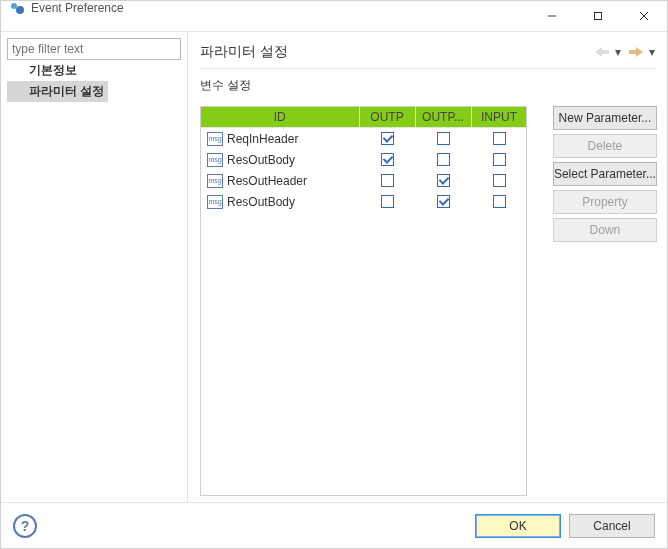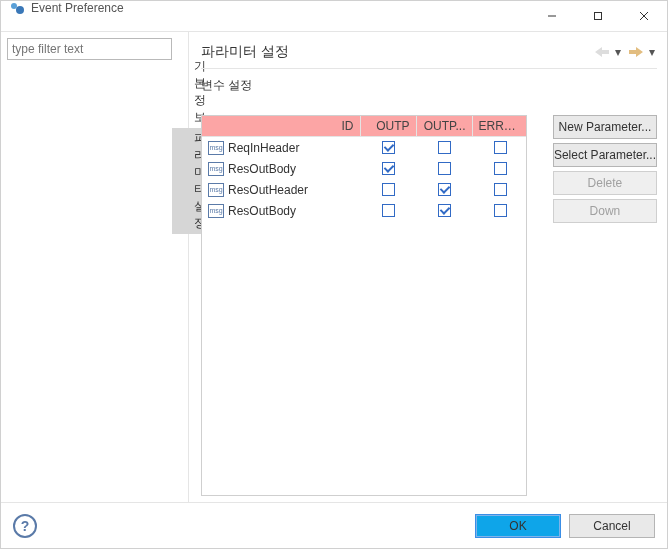--- a/index.html
+++ b/index.html
@@ -6,54 +6,54 @@
   html, body { margin: 0; padding: 0; }
   body { background: #ffffff; width: 668px; height: 549px; border: 1px solid #d0d0d0; display: flex; flex-direction: column; }
   
   .titlebar { height: 30px; display: flex; align-items: flex-start; padding: 0 0 0 8px; color: #555; }
   .titlebar .app-icon { width: 16px; height: 16px; margin-right: 6px; display: inline-flex; align-items: center; justify-content: center; }
   .titlebar .title { flex: 1 1 auto; }
   .titlebar .win-btns { display: flex; }
   .titlebar .win-btn { width: 46px; height: 30px; display: flex; align-items: center; justify-content: center; color: #555; }
   
   .content { flex: 1 1 auto; display: flex; border-top: 1px solid #e5e5e5; min-height: 0; }
-  .left-pane { width: 188px; display: flex; flex-direction: row; padding: 6px 6px; border-right: 1px solid #e5e5e5; }
+  .left-pane { width: 188px; display: flex; flex-direction: column; padding: 6px 6px; border-right: 1px solid #e5e5e5; }
   .filter-input { height: 22px; border: 1px solid #b9b9b9; padding: 2px 4px; color: #888; outline: none; width: 174px; }
-  .tree { margin-top: 18px; }
+  .tree { margin-top: 0; font-weight: bold; }
   .tree-item { padding: 2px 4px 2px 22px; color: #333; cursor: pointer; }
   .tree-item.selected { background: #d6d6d6; display: inline-block; }
   .right-pane { flex: 1 1 auto; padding: 6px 10px 6px 12px; display: flex; flex-direction: column; min-width: 0; }
   .rp-header { display: flex; align-items: center; height: 28px; }
   .rp-header .rp-title { font-size: 14px; font-weight: 400; flex: 1; color: #333; }
   .rp-header .nav { display: flex; gap: 4px; align-items: center; }
   .nav-btn { width: 18px; height: 16px; display: inline-flex; align-items: center; justify-content: center; opacity: 0.7; }
   .drop-caret { width: 8px; color: #555; }
   .rp-sep { height: 1px; background: #e5e5e5; margin: 2px 0 8px; }
-  .group-label { color: #333; margin-bottom: 21px; }
+  .group-label { color: #333; margin-bottom: 12px; }
   .group-body { display: flex; gap: 6px; flex: 1 1 auto; min-height: 0; }
   
   .table-wrap { flex: 1 1 auto; border: 1px solid #cfcfcf; background: #ffffff; overflow: hidden; display: flex; flex-direction: column; min-width: 0; }
   table { border-collapse: collapse; width: 100%; table-layout: fixed; }
-  thead th { background: #fca5a5; border-bottom: 1px solid #e4e4e4; border-right: 1px solid #e4e4e4; font-weight: 400; text-align: right; padding: 3px 6px; color: #444; white-space: nowrap; overflow: hidden; text-overflow: ellipsis; }
+  thead th { background: #84cc16; border-bottom: 1px solid #e4e4e4; border-right: 1px solid #e4e4e4; font-weight: 400; text-align: center; padding: 3px 6px; color: #444; white-space: nowrap; overflow: hidden; text-overflow: ellipsis; }
   tbody td { padding: 1px 6px; height: 20px; color: #333; vertical-align: middle; }
   tbody td.center { text-align: center; }
   .id-cell { display: flex; align-items: flex-end; gap: 4px; }
   .msg-icon { width: 16px; height: 14px; border: 1px solid #5a7aa8; background: #fff; display: inline-flex; align-items: center; justify-content: center; font-size: 7px; color: #5a7aa8; line-height: 1; }
   .chk { appearance: none; -webkit-appearance: none; width: 13px; height: 13px; border: 1px solid #316ac5; background: #fff; display: inline-block; position: relative; cursor: pointer; vertical-align: middle; }
   .chk:checked::after { content: ""; position: absolute; left: 3px; top: 0px; width: 4px; height: 7px; border: solid #316ac5; border-width: 0 2px 2px 0; transform: rotate(45deg); }
   
   .btn-col { width: 108px; display: flex; flex-direction: column; gap: 4px; margin-left: 20px; }
   .btn { height: 24px; border: 1px solid #b5b5b5; background: #e9e9e9; color: #333; display: flex; align-items: center; justify-content: center; cursor: pointer; user-select: none; white-space: nowrap; font-size: 12px; }
   .btn.disabled { color: #a0a0a0; border-color: #cfcfcf; background: #efefef; cursor: default; }
   
   .footer { height: 46px; border-top: 1px solid #e5e5e5; display: flex; align-items: center; padding: 0 12px; }
   .help-icon { width: 24px; height: 24px; border: 2px solid #5a7aa8; border-radius: 50%; display: flex; align-items: center; justify-content: center; color: #5a7aa8; font-size: 14px; font-weight: bold; cursor: pointer; }
   .footer-spacer { flex: 1; }
   .footer .btn { width: 86px; margin-left: 8px; }
-  .footer .btn.primary { background: #0ea5e9; border: 1px solid #3a8ee6; box-shadow: inset 0 0 0 1px #7eb4ea; }
+  .footer .btn.primary { background: #fef9c3; border: 1px solid #3a8ee6; box-shadow: inset 0 0 0 1px #7eb4ea; }
   col.c-id { width: 158px; }
   col.c-chk { width: 56px; }
 </style>
 </head>
 <body>
 
 <div class="titlebar">
   <span class="app-icon">
     <svg width="16" height="16" viewBox="0 0 16 16">
         <circle cx="5" cy="5" r="3" fill="#5aa0d8"></circle>
@@ -120,21 +120,21 @@
             <col class="c-id">
               <col class="c-chk">
               <col class="c-chk">
               <col class="c-chk">
           </colgroup>
           <thead>
             <tr>
               <th>ID</th>
               <th>OUTP</th>
               <th>OUTP...</th>
-              <th>ERROR</th>
+              <th>INPUT</th>
             </tr>
           </thead>
           <tbody id="tbody">
               <tr>
                 <td>
                   <span class="id-cell">
                     <span class="msg-icon">msg</span>
                     <span>ReqInHeader</span>
                   </span>
                 </td>
@@ -174,22 +174,23 @@
                 <td class="center"><input type="checkbox" class="chk" style=""></td>
                 <td class="center"><input type="checkbox" class="chk" checked="" style=""></td>
                 <td class="center"><input type="checkbox" class="chk" style=""></td>
               </tr>
             </tbody>
         </table>
       </div>
 
       <div class="btn-col">
         <div class="btn">New Parameter...</div>
+        <div class="btn disabled">Delete</div>
         <div class="btn">Select Parameter...</div>
-        <div class="btn disabled">Delete</div>
+        <div class="btn disabled">Property</div>
         <div class="btn disabled">Down</div>
       </div>
     </div>
   </div>
 </div>
 
 <div class="footer">
   <div class="help-icon">?</div>
   <div class="footer-spacer"></div>
   <div class="btn primary">OK</div>

